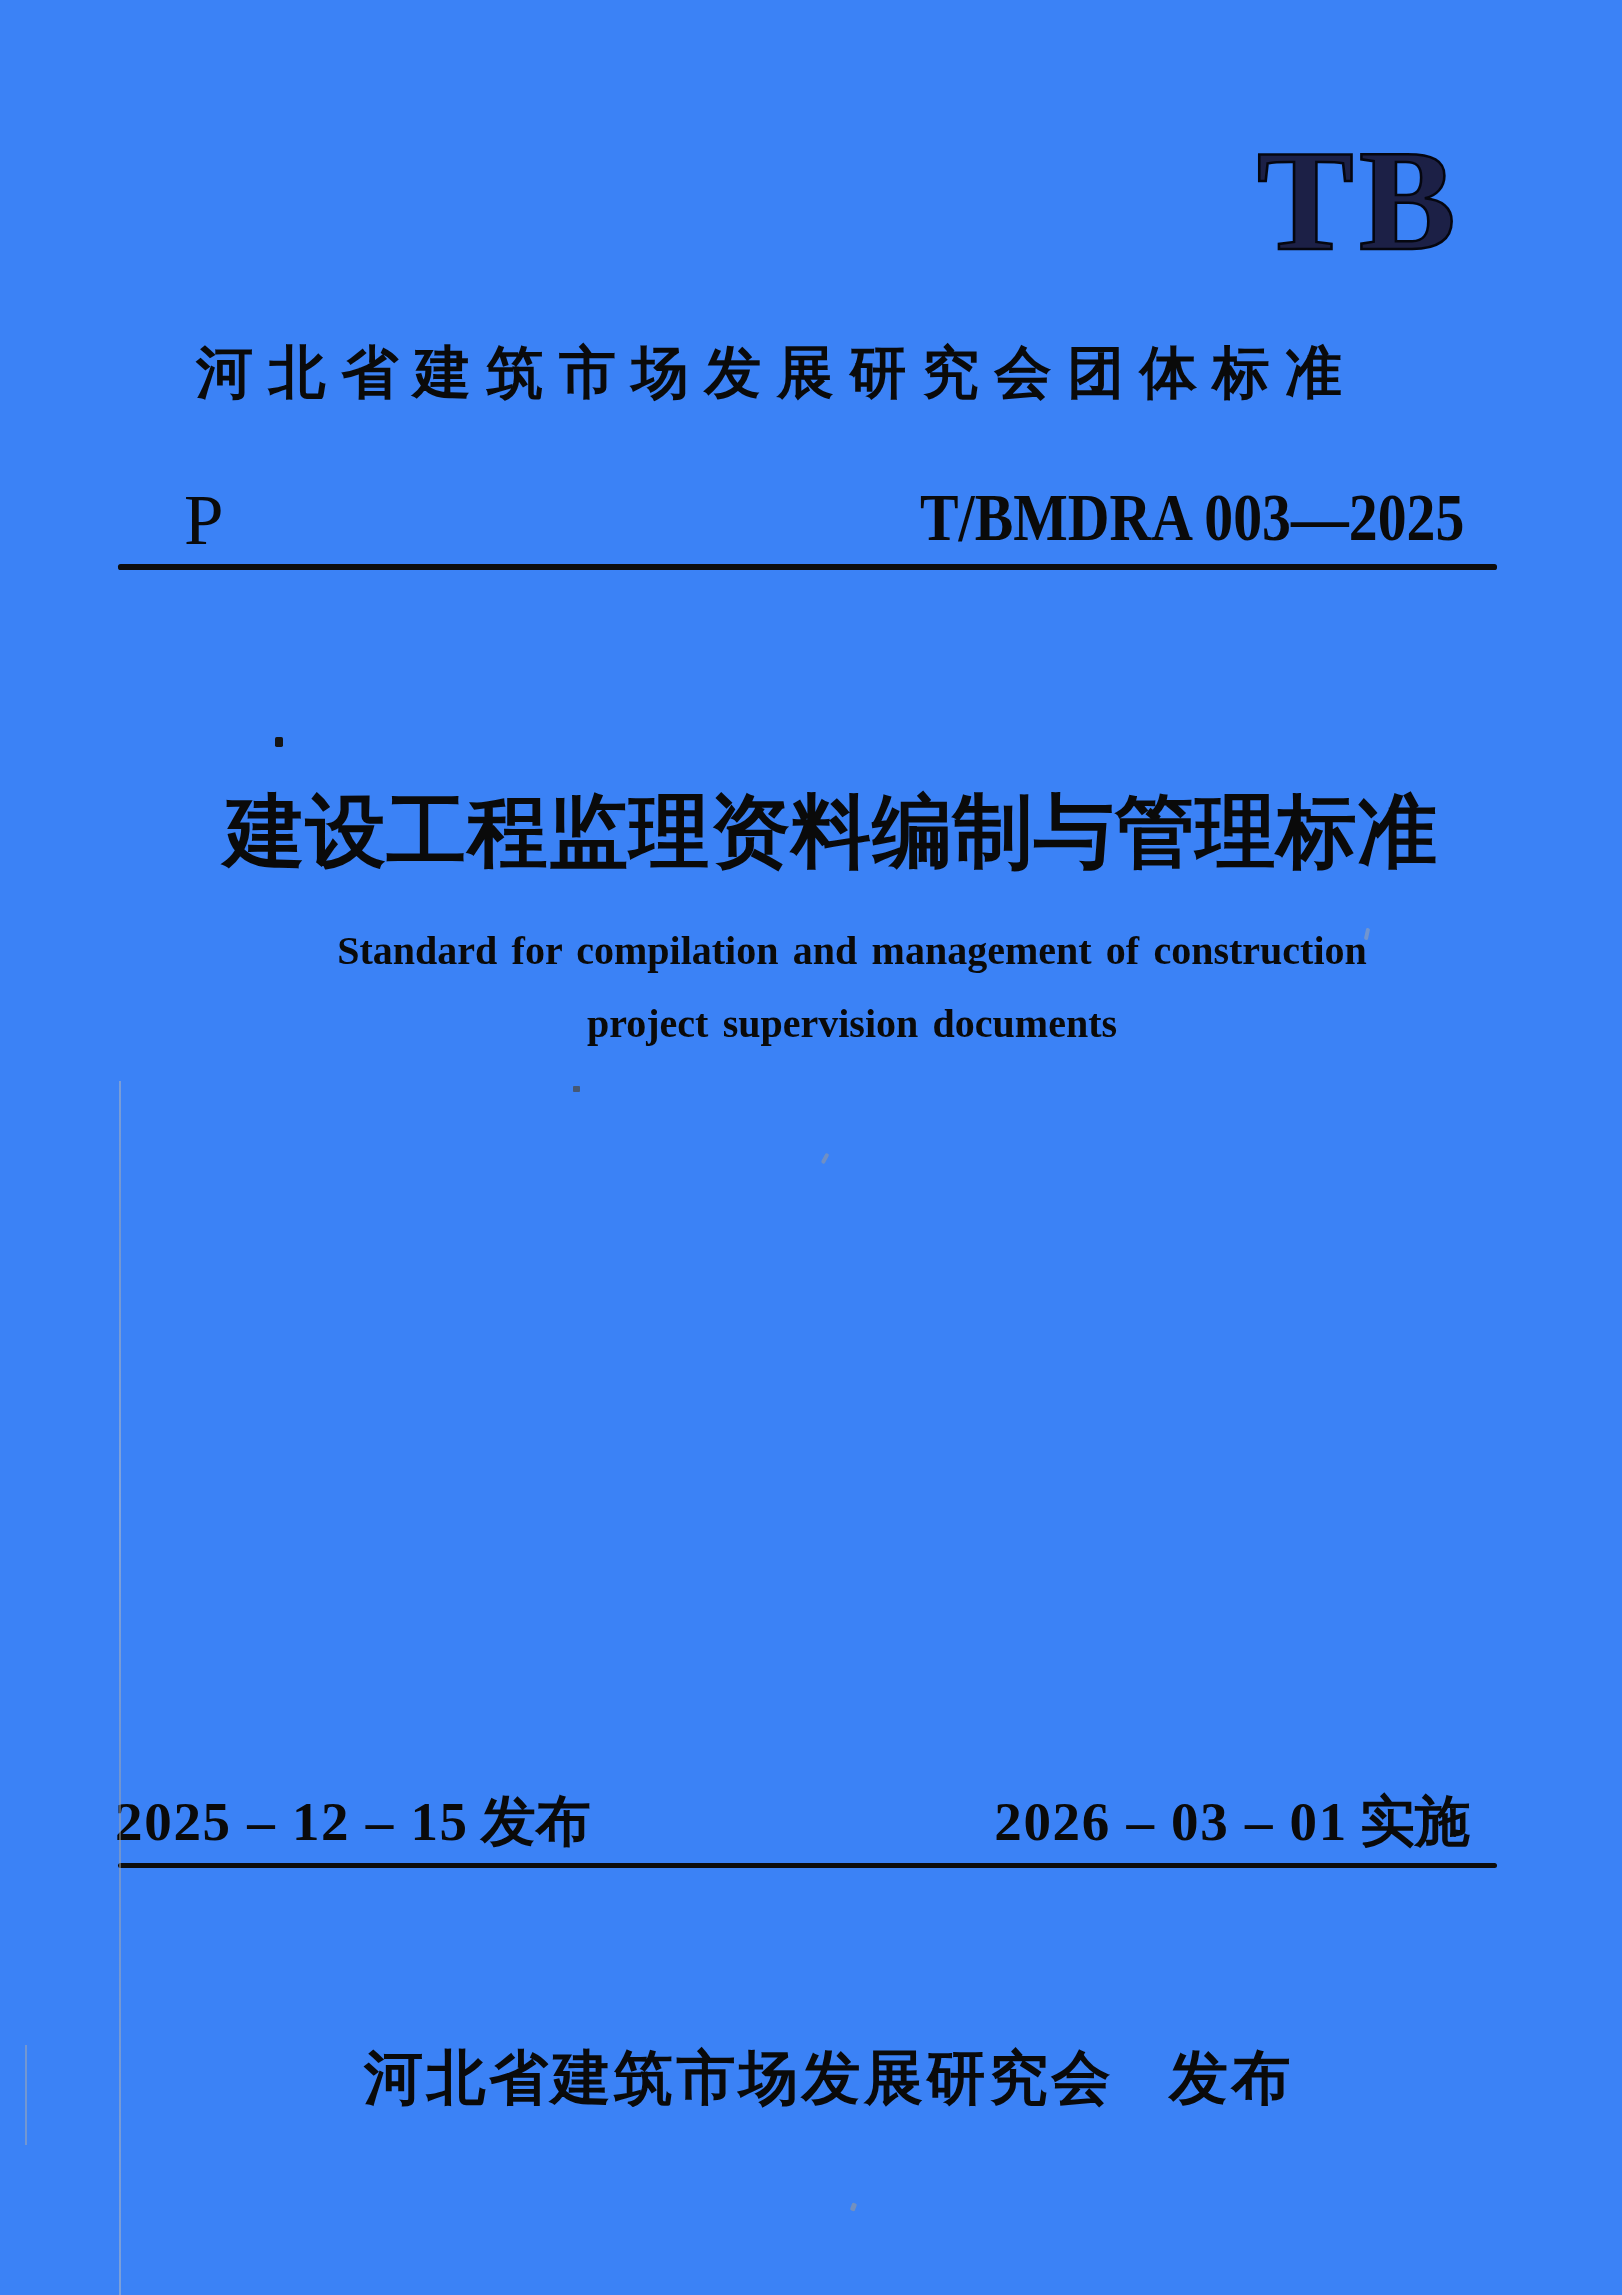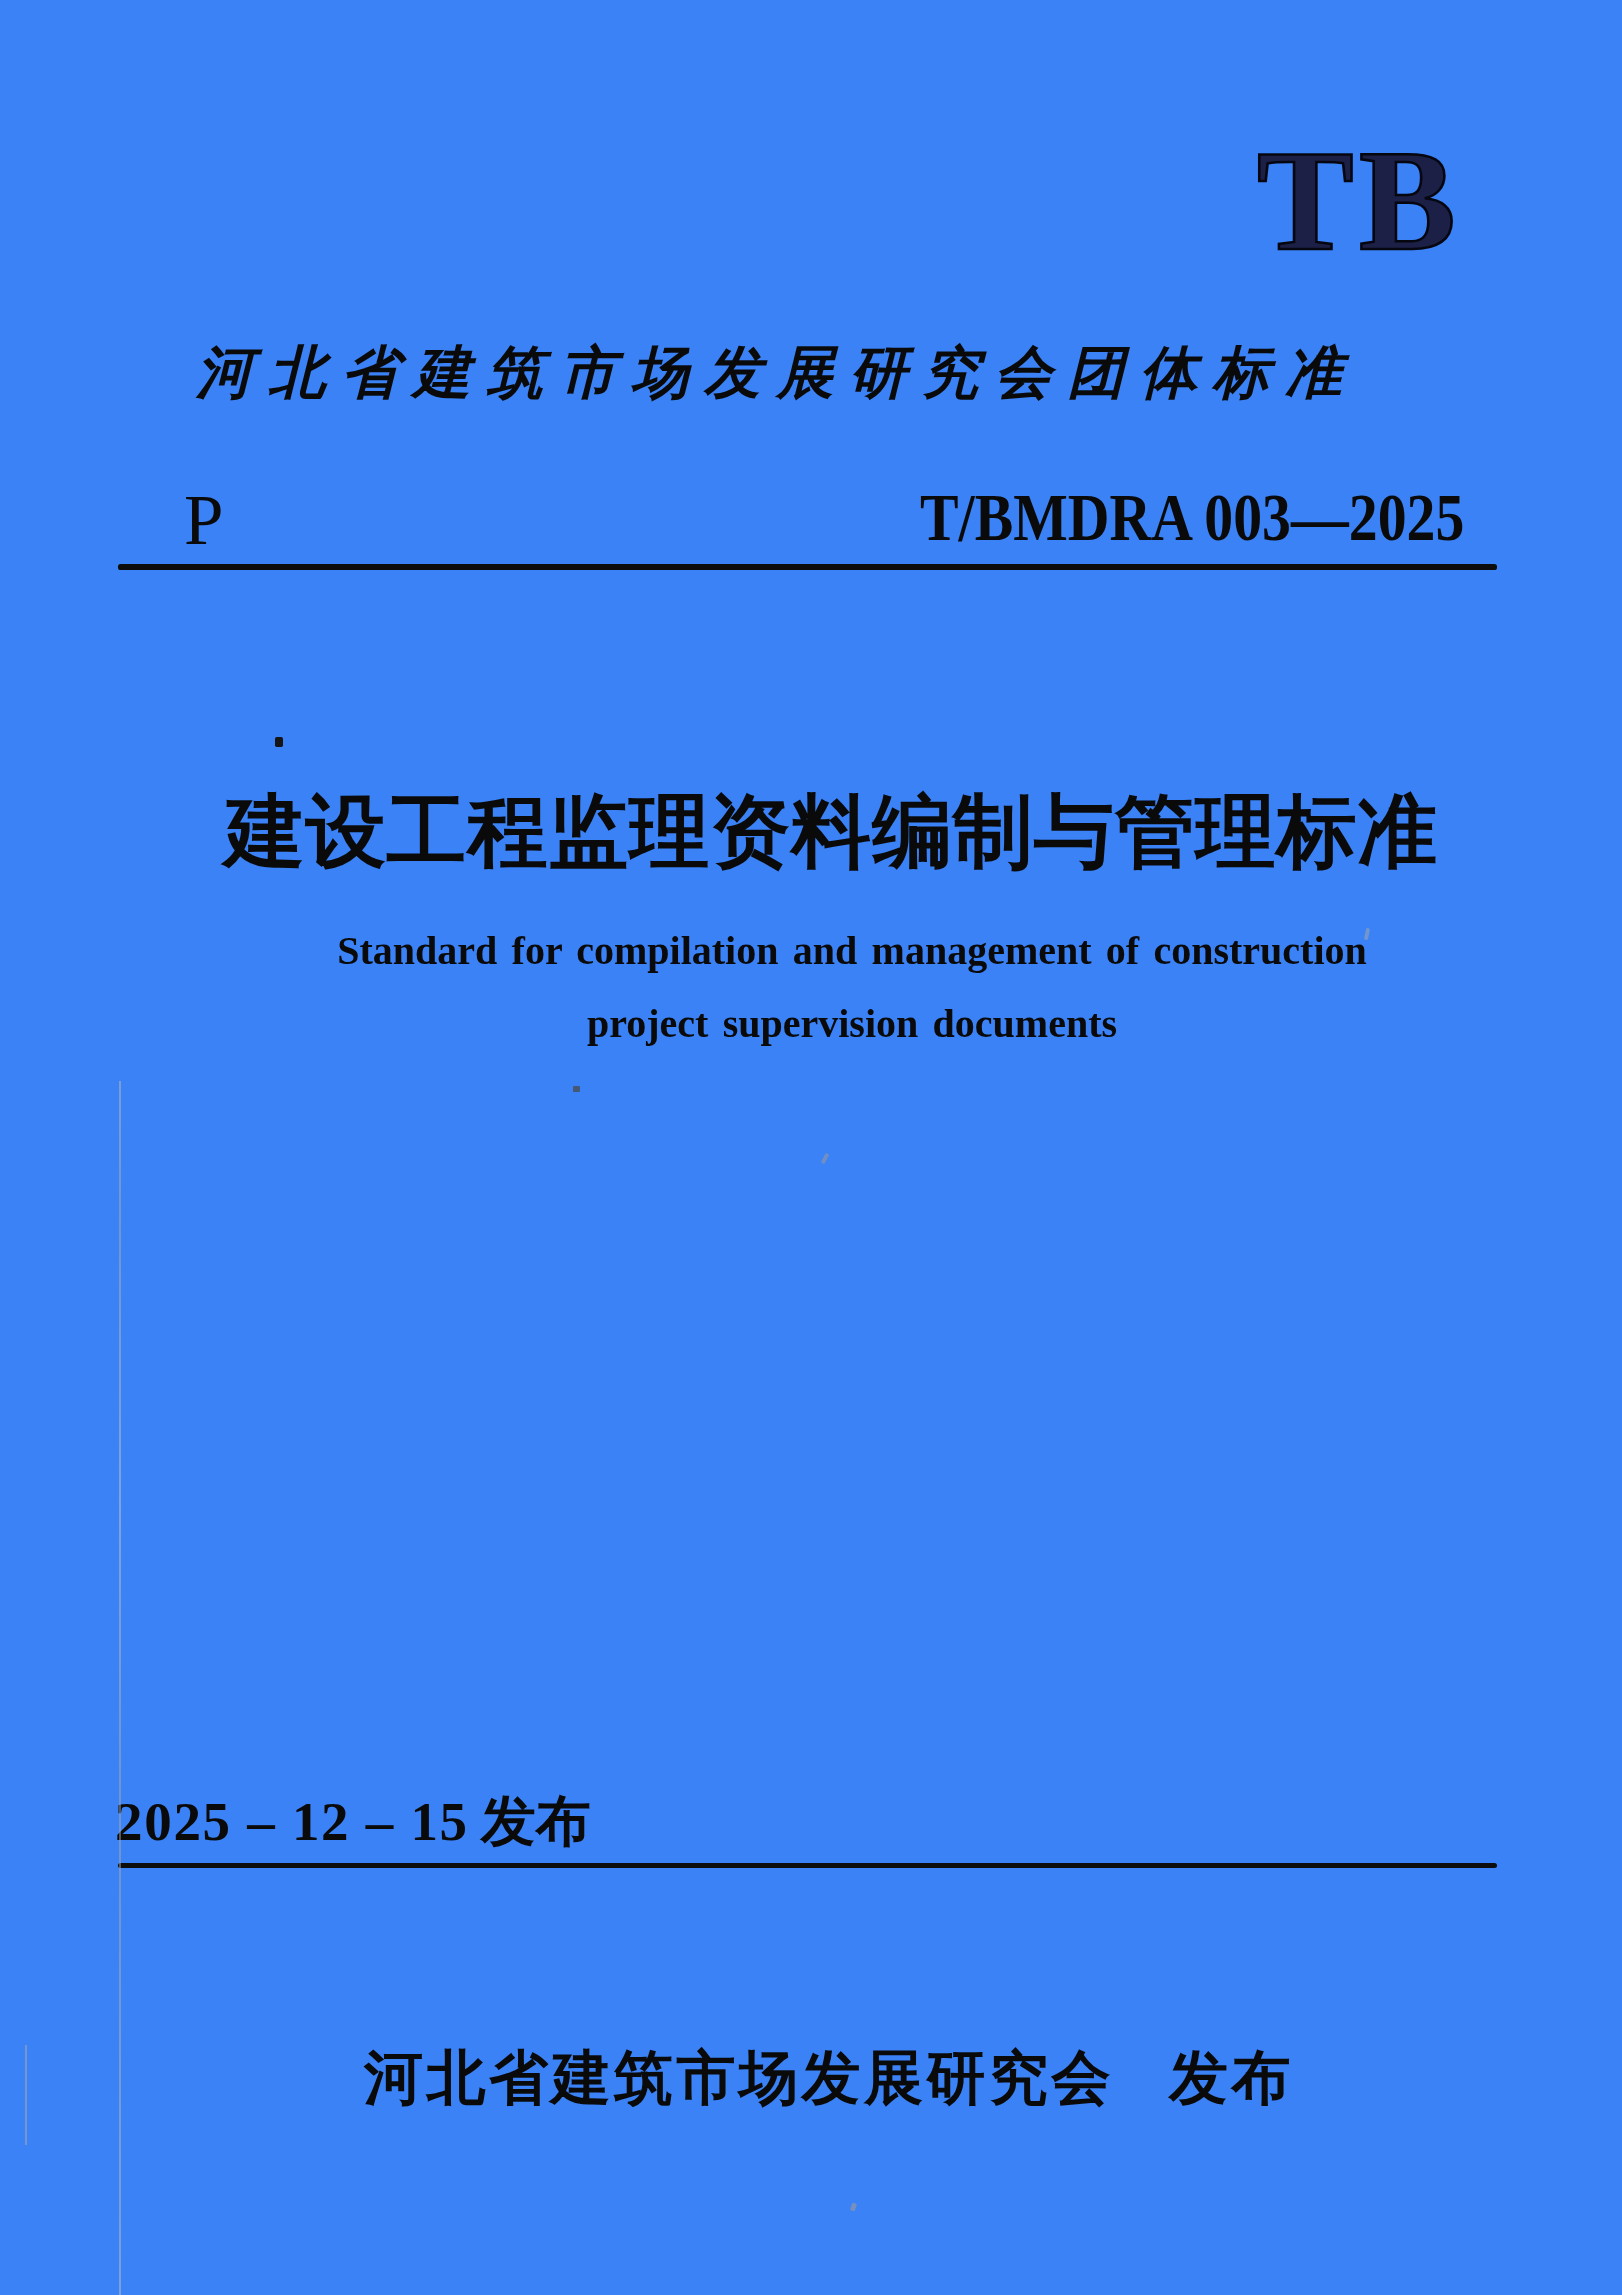--- a/index.html
+++ b/index.html
@@ -31,21 +31,20 @@
   .assoc-line {
     position: absolute;
     left: 196px;
     top: 341px;
     font-family: "Liberation Sans", "DejaVu Sans", sans-serif;
     font-weight: bold;
     font-size: 57px;
     line-height: 1.1;
     letter-spacing: 15.6px;
     white-space: nowrap;
-    font-style: italic;
   }
 
   .p-mark {
     position: absolute;
     left: 184px;
     top: 485px;
     font-family: "Liberation Serif", "DejaVu Serif", serif;
     font-size: 71px;
     line-height: 1;
   }
@@ -171,20 +170,23 @@
 
   <div class="title-en">
     <div>Standard for compilation and management of construction</div>
     <div>project supervision documents</div>
   </div>
 
   <div class="date-line date-left">
     <span class="date-value">2025 – 12 – 15</span><span class="date-label">发布</span>
   </div>
 
+  <div class="date-line date-right">
+    <span class="date-value">2026 – 03 – 01</span><span class="date-label">实施</span>
+  </div>
 
   <div class="rule rule-bottom"></div>
 
   <div class="publisher-line">
     <span>河北省建筑市场发展研究会</span><span class="publisher-gap"></span><span>发布</span>
   </div>
 
   <div class="artifact art-dot"></div>
   <div class="artifact art-speck-1"></div>
   <div class="artifact art-speck-2"></div>

